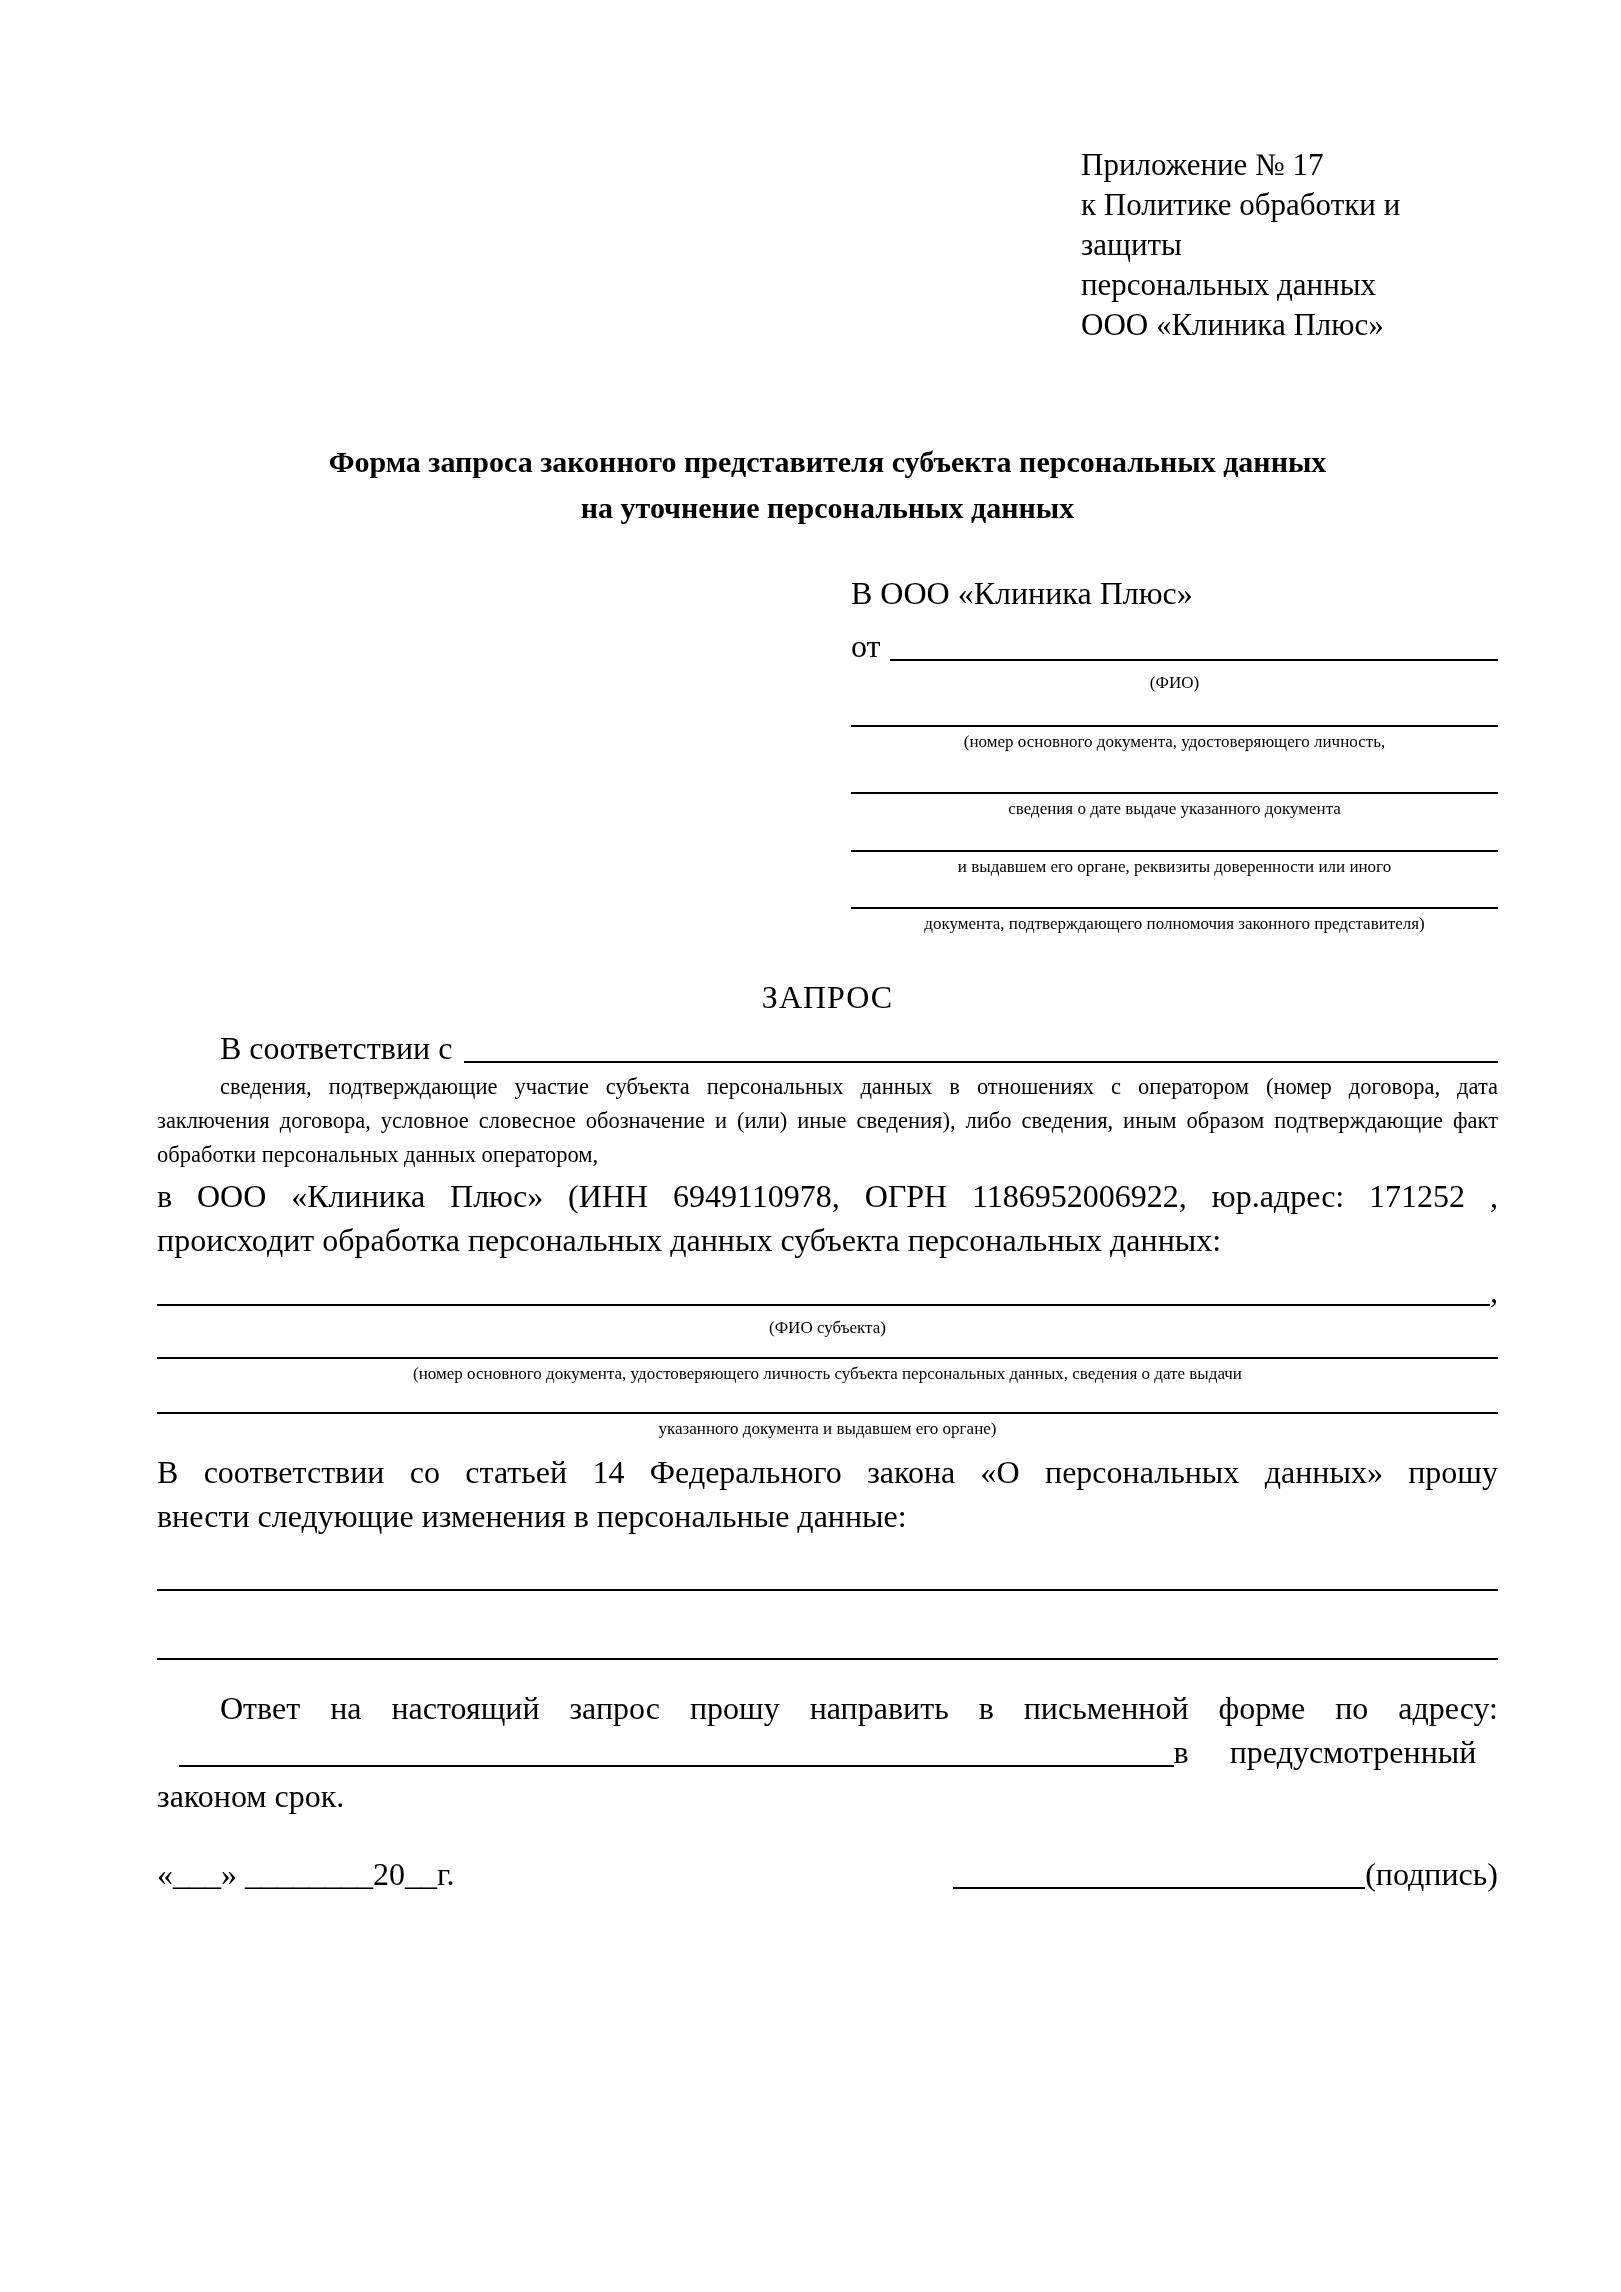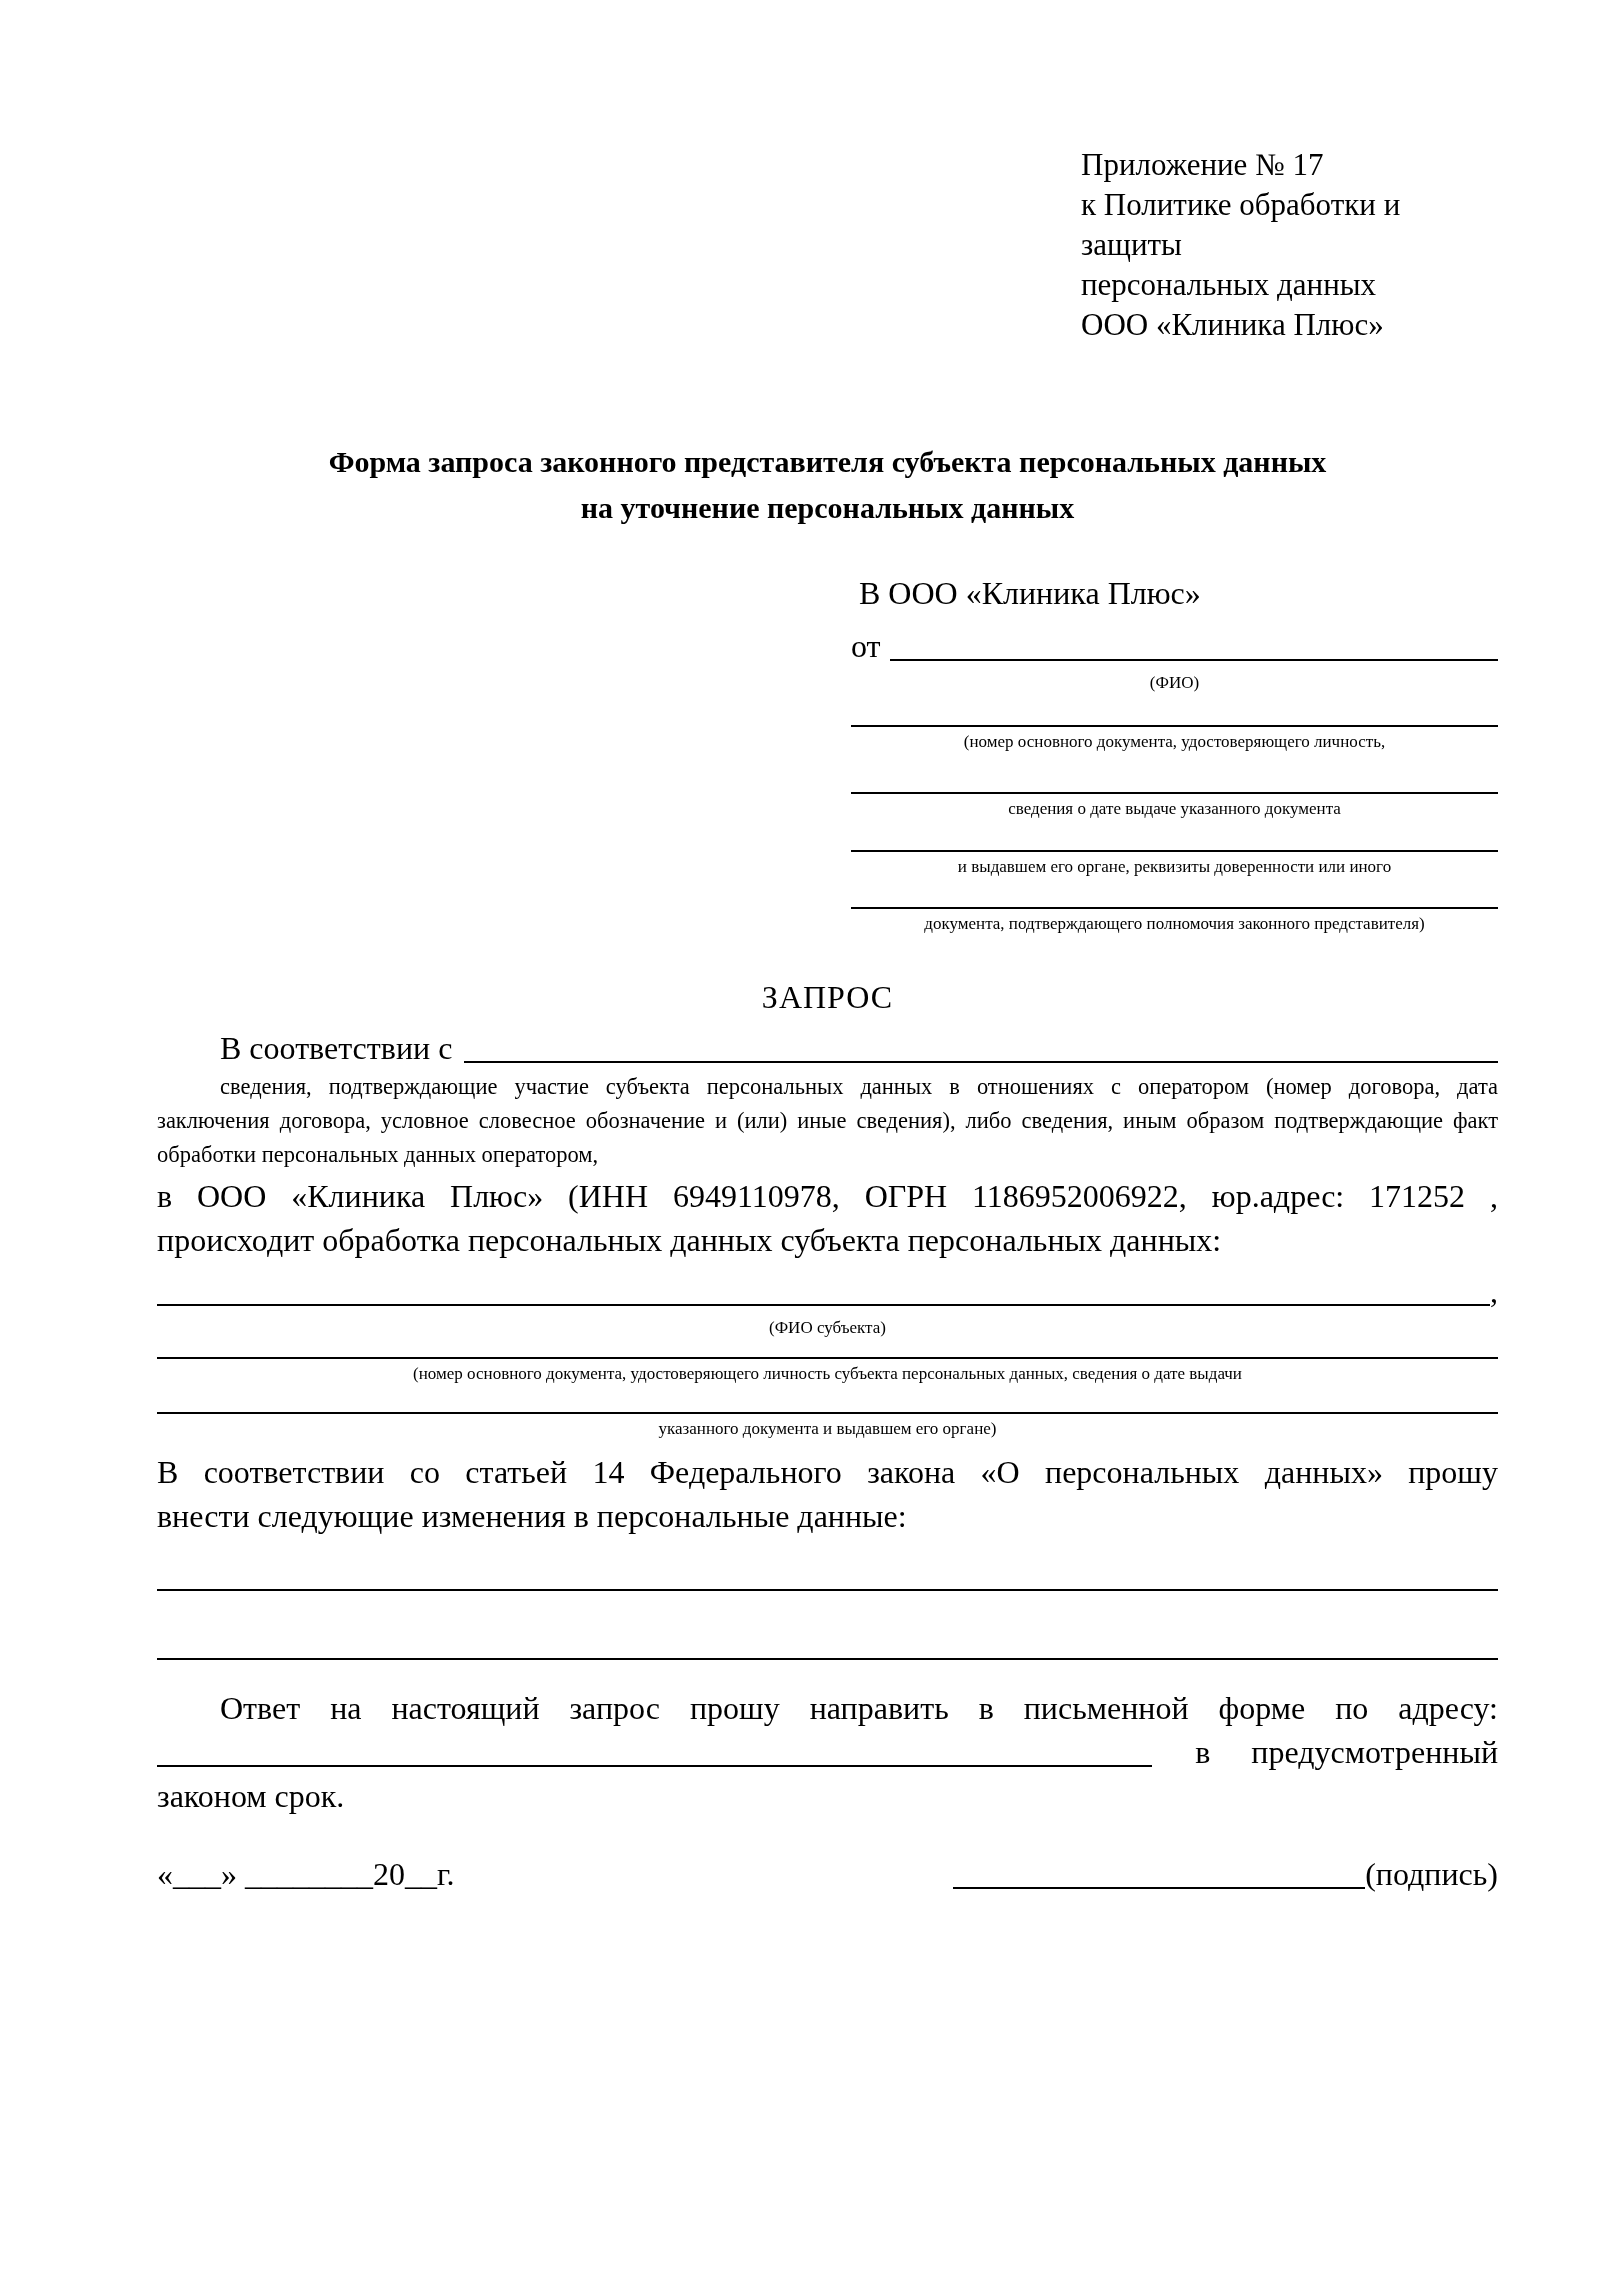--- a/index.html
+++ b/index.html
@@ -35,21 +35,21 @@
     font-size: 30px;
     line-height: 46px;
   }
 
   
   .addr {
     width: 647px;
     margin-left: 694px;
     margin-top: 41px;
   }
-  .addr-to { line-height: 43px; margin-left: 8px; }
+  .addr-to { line-height: 43px; }
   .addr-from {
     display: flex;
     align-items: flex-end;
     line-height: 43px;
     margin-top: 9.8px;
   }
   .fline { border-bottom: 2px solid #000; }
   .grow { flex: 1 1 auto; }
   .addr-from .fline { margin-left: 9.8px; margin-bottom: 6.9px; }
 
@@ -105,21 +105,21 @@
   .b1 { height: 51px; }
   .b2 { height: 67px; }
 
   .resp1 {
     margin-top: 25.5px;
     line-height: 44px;
   }
   .resp2 {
     display: flex;
     align-items: flex-end;
-    justify-content: space-between;
+    justify-content: center;
     line-height: 44px;
   }
   .resp2 .fline { width: 995px; margin-bottom: 6.9px; }
   .resp2 .tail { word-spacing: 33px; }
   .resp3 { line-height: 44px; }
 
   .footer-row {
     display: flex;
     align-items: flex-end;
     margin-top: 35px;

